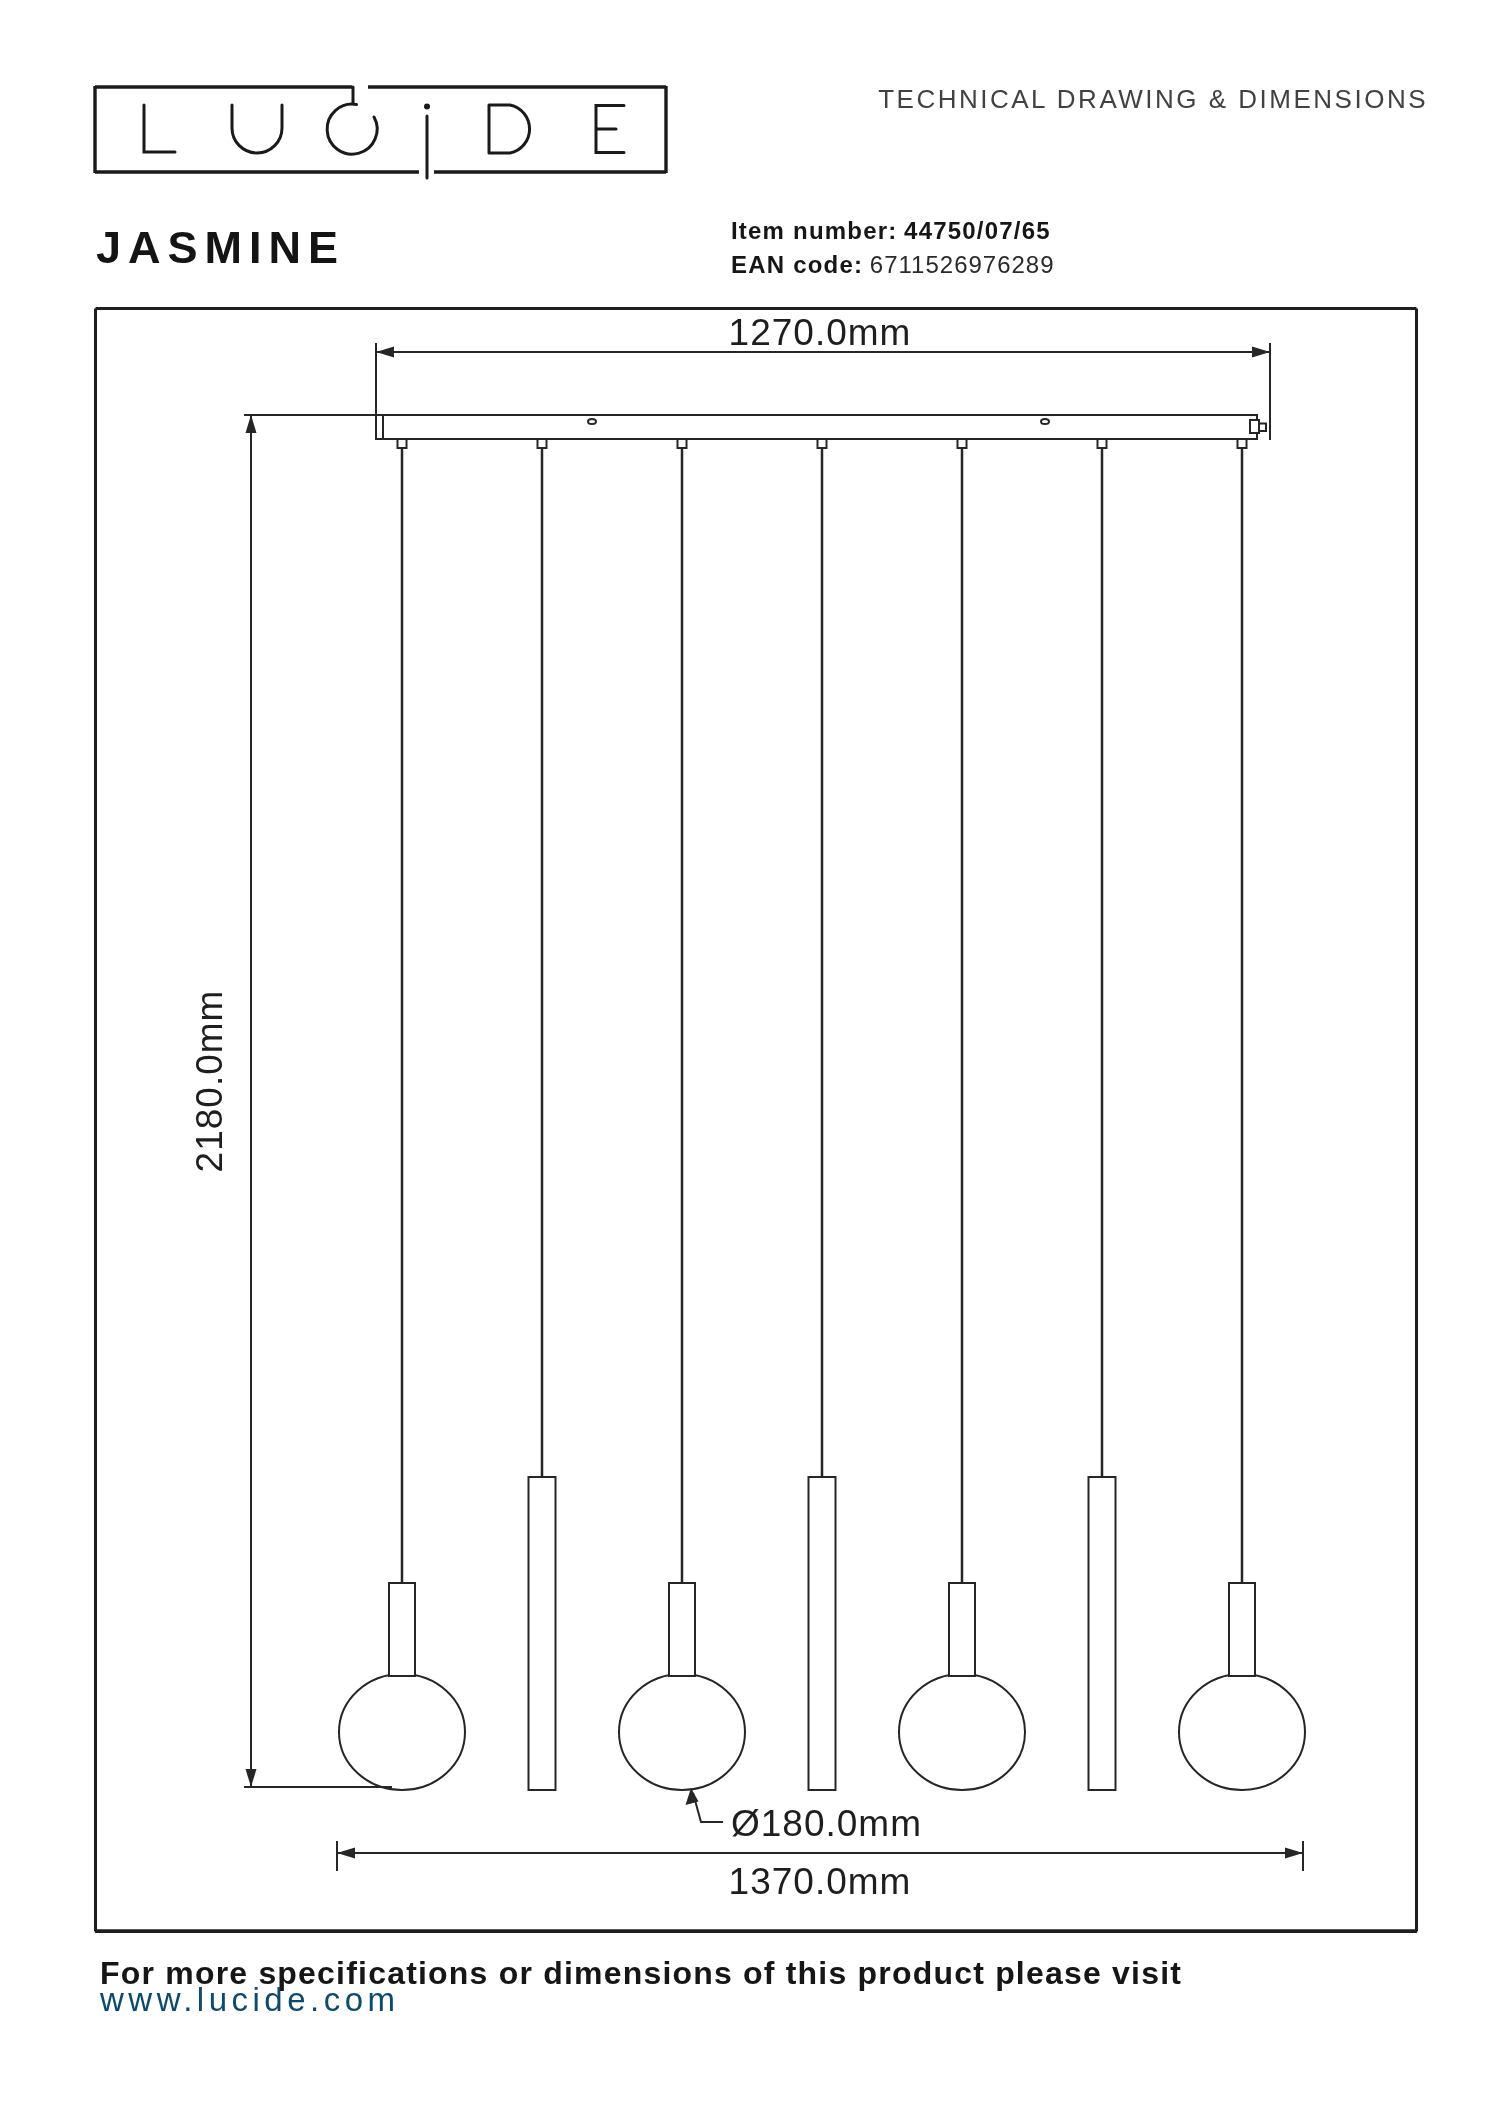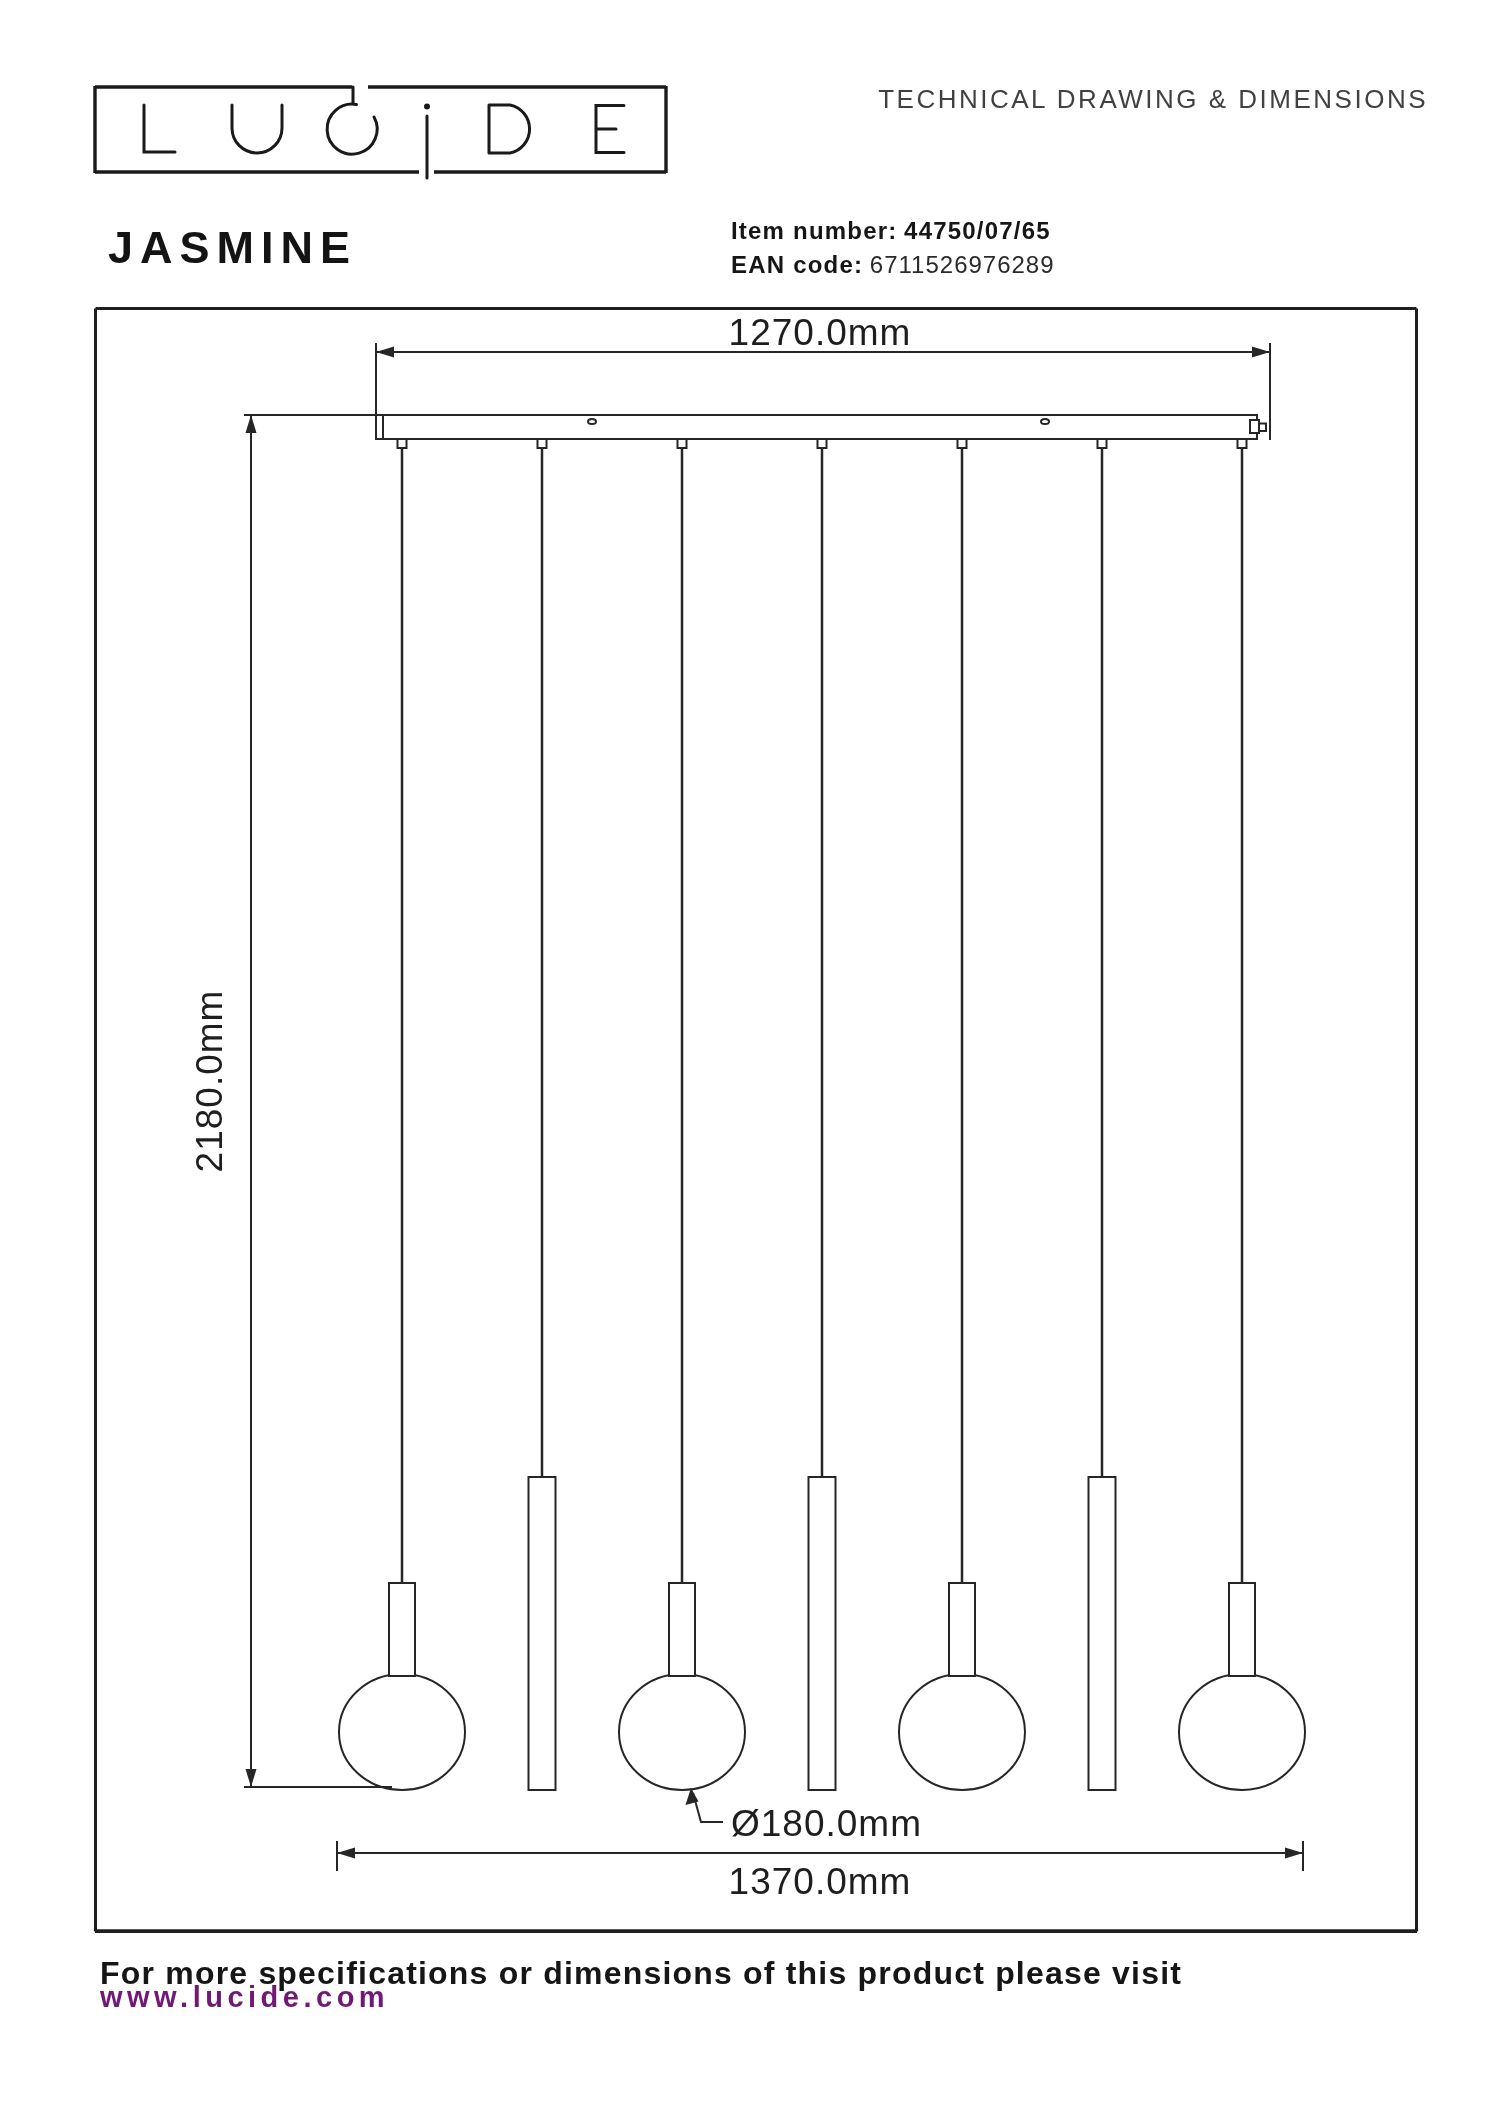--- a/index.html
+++ b/index.html
@@ -7,34 +7,34 @@
     width:1500px;height:2122px;position:relative;background:#ffffff;
     font-family:"Liberation Sans","DejaVu Sans",sans-serif;
     color:#1c1c1c;overflow:hidden;
   }
   .abs{position:absolute;}
   #doc-title{
     top:84px;right:72px;font-size:26px;font-weight:400;
     letter-spacing:2.5px;color:#414141;white-space:nowrap;
   }
   #product-name{
-    top:222px;left:108px;font-size:45px;font-weight:800;
+    top:222px;left:96px;font-size:45px;font-weight:800;
     letter-spacing:7px;color:#141414;
   }
   #codes{top:214px;left:731px;font-size:24px;line-height:34px;color:#161616;}
   #codes .lbl{font-weight:700;letter-spacing:1.2px;}
   #codes .val-bold{font-weight:700;letter-spacing:1.2px;}
   #codes .val-light{font-weight:400;letter-spacing:1px;color:#2a2a2a;}
   #footer-note{
     top:1947px;left:100px;font-size:32px;font-weight:600;
     letter-spacing:1.2px;color:#161616;white-space:nowrap;margin-top:8px;
   }
   #footer-site{
-    top:1981px;left:100px;font-size:29px;font-weight:700;
-    letter-spacing:4.5px;color:#701a75;
+    top:1981px;left:100px;font-size:33px;font-weight:400;
+    letter-spacing:4.5px;color:#0c4a6e;
   }
   svg text{font-family:"Liberation Sans","DejaVu Sans",sans-serif;}
   .dim-label{font-size:37px;fill:#1e1e1e;letter-spacing:1px;}
 </style>
 </head>
 <body>
 
 <svg class="abs" style="left:92px;top:84px;" width="580" height="100" viewBox="92 84 580 100" aria-label="LUCIDE">
   <g stroke="#1a1a1a" stroke-width="3.4" fill="none">
     <path d="M95,87 H352"></path>

